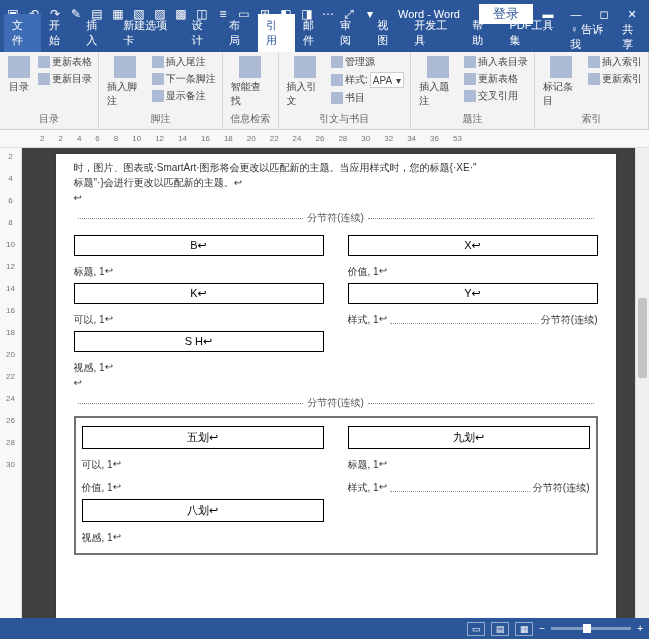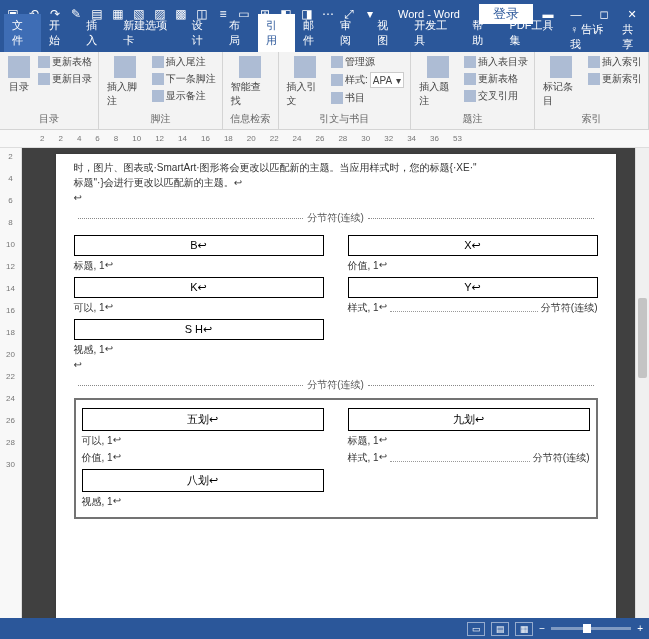--- a/index.html
+++ b/index.html
@@ -41,21 +41,21 @@
 
 .docwrap { display: flex; height: 470px; }
 .page-scroll { flex: 1; background: #404040; overflow: hidden; position: relative; }
 .page { background: #fff; margin: 6px auto 0; width: 560px; padding: 6px 18px 20px; position: relative; min-height: 600px; box-shadow: 0 0 3px rgba(0,0,0,.2); }
 .bodytext { font-size: 10px; color: #333; line-height: 1.5; }
 .sep-line { display:flex; align-items:center; font-size:10px; color:#555; margin:6px 0;}
 .sep-line::before, .sep-line::after { content:""; flex:1; border-bottom:1px dotted #888; margin:0 4px;}
 .cols { display: flex; gap: 24px; }
 .col { flex: 1; }
 .box { border: 1px solid #000; text-align: center; padding: 3px 0; font-size: 11px; margin-top: 4px; }
-.caption { font-size: 10px; color: #333; margin-top: 3px; display:flex;}
+.caption { font-size: 10px; color: #333; margin-top: 9px; display:flex;}
 .caption .dots { flex:1; border-bottom:1px dotted #999; margin:0 3px 3px;}
 .redbox { border: 2px solid #737373; padding: 4px 6px 8px; margin-top: 4px; }
 .scrollbar-v { position:absolute; right:0; top:0; bottom:0; width:14px; background:#f0f0f0; border-left:1px solid #ddd;}
 .scroll-thumb { position:absolute; left:2px; right:2px; top:150px; height:80px; background:#c4c4c4; border-radius:2px;}
 
 
 .statusbar { height: 21px; background: #2b579a; color: #fff; display: flex; align-items: center; font-size: 10px; padding: 0 6px; }
 .status-right { margin-left: auto; display: flex; align-items: center; gap: 6px; }
 .sbtn { width: 18px; height: 14px; border: 1px solid rgba(255,255,255,.5); display:flex; align-items:center; justify-content:center; font-size:9px;}
 .zoom-track { width: 80px; height: 3px; background: rgba(255,255,255,.4); position: relative; }

